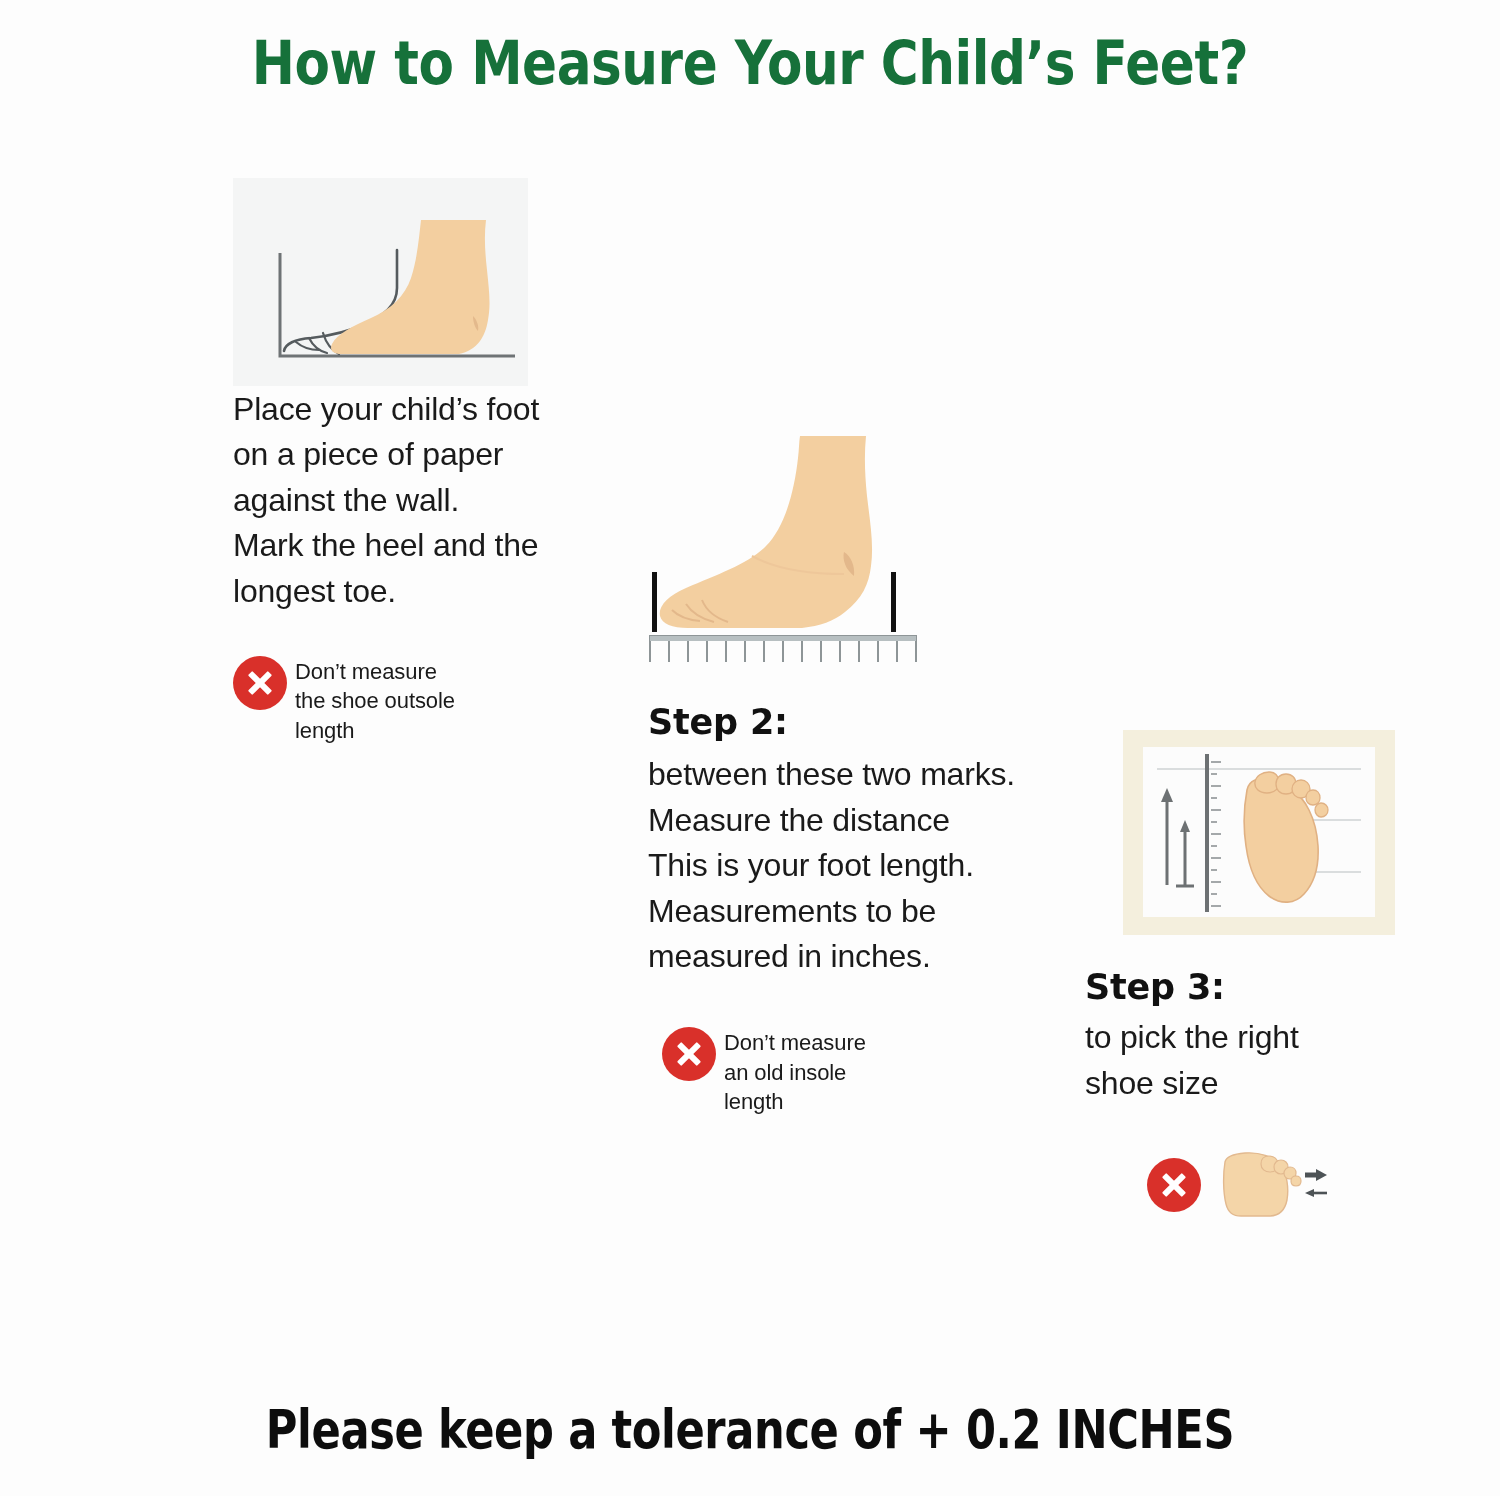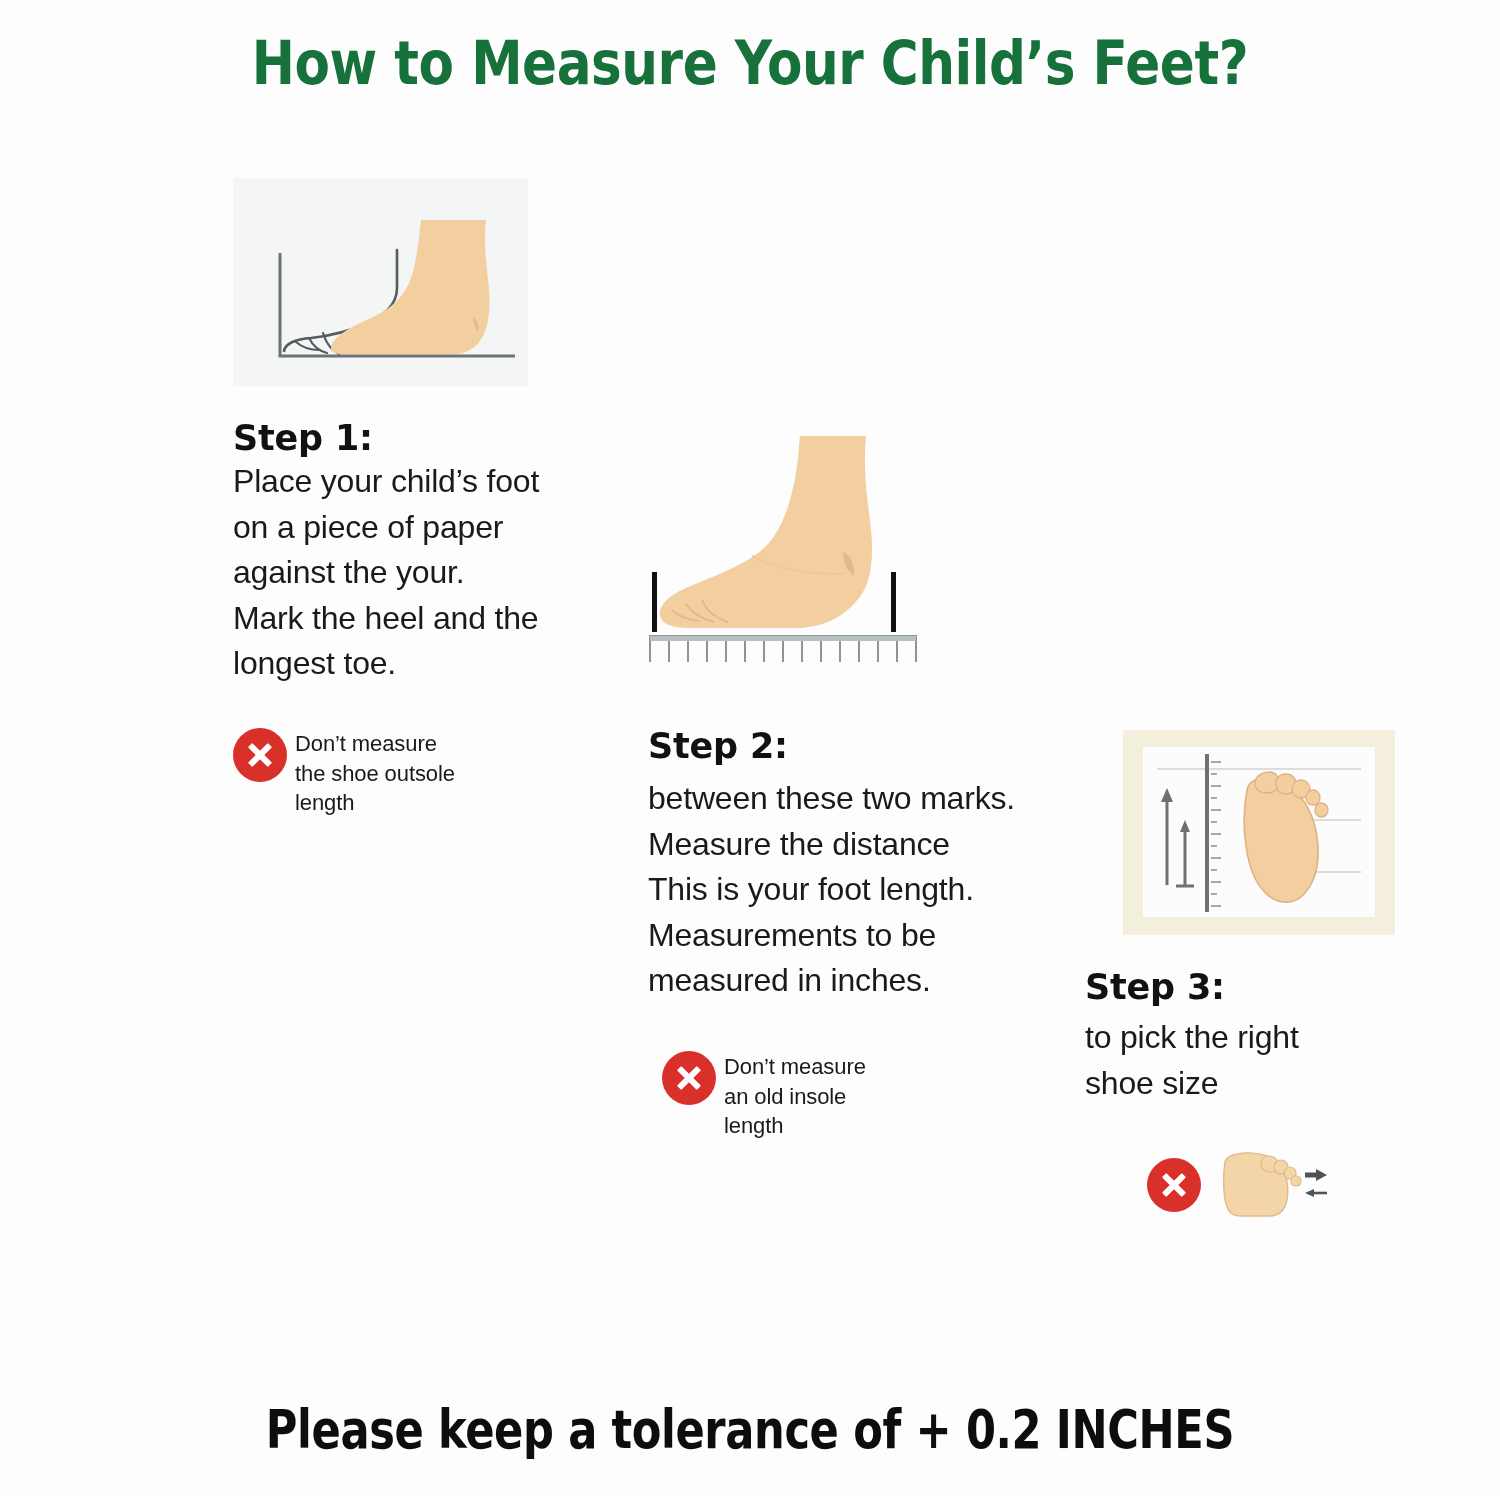--- a/index.html
+++ b/index.html
@@ -127,21 +127,21 @@
   #step1-body { margin-top: 1px; width: 320px; }
   #step1-warning { margin-top: 42px; }
 
   
   #step2 { position: absolute; left: 648px; top: 424px; width: 430px; }
   #step2-image-box {
     width: 300px;
     height: 238px;
     position: relative;
   }
-  #step2-heading { margin-top: 64px; }
+  #step2-heading { margin-top: 40px; }
   #step2-body { margin-top: 10px; width: 430px; }
   #step2-warning { margin-top: 48px; margin-left: 14px; }
 
   
   #step3 { position: absolute; left: 1085px; top: 730px; width: 330px; }
   #step3-image-box {
     margin-left: 38px;
     width: 272px;
     height: 205px;
     background: #f4efdd;
@@ -181,26 +181,25 @@
                  L 108 176
                  C 100 176 96 172 99 166
                  C 104 156 120 148 138 140
                  C 158 131 172 118 178 100
                  C 184 82 186 60 188 42 Z" fill="#f3cfa0"></path>
 
         <path d="M 240 138 C 244 142 246 148 245 153 C 242 150 240 144 240 138 Z" fill="#e3b98c"></path>
       </svg>
     </div>
 
-    <div id="step1-heading" class="step-heading">Step 1:</div>
 
     <div id="step1-body" class="step-body">
       <p>Place your child’s foot</p>
       <p>on a piece of paper</p>
-      <p>against the your.</p>
+      <p>against the wall.</p>
       <p>Mark the heel and the</p>
       <p>longest toe.</p>
     </div>
 
     <div id="step1-warning" class="warn">
       <div class="warn-circle"></div>
       <div class="warn-text">
         <p>Don’t measure</p>
         <p>the shoe outsole</p>
         <p>length</p>

